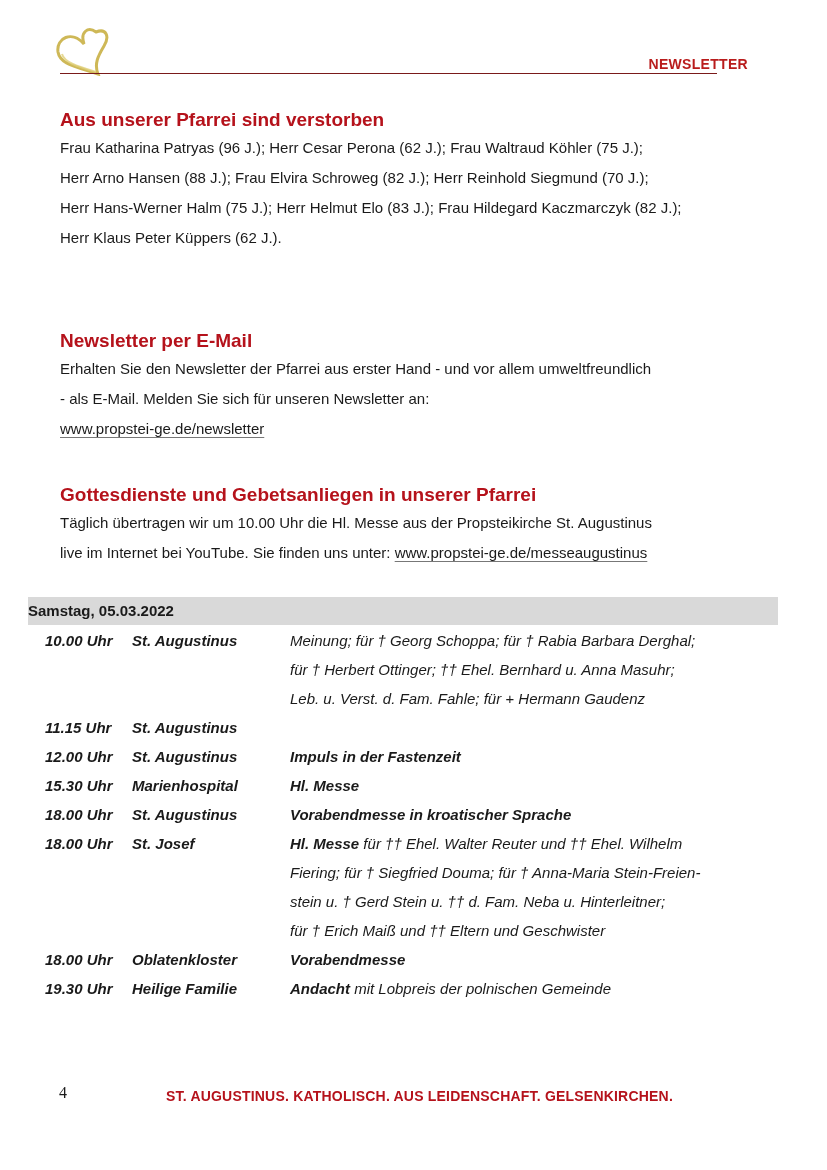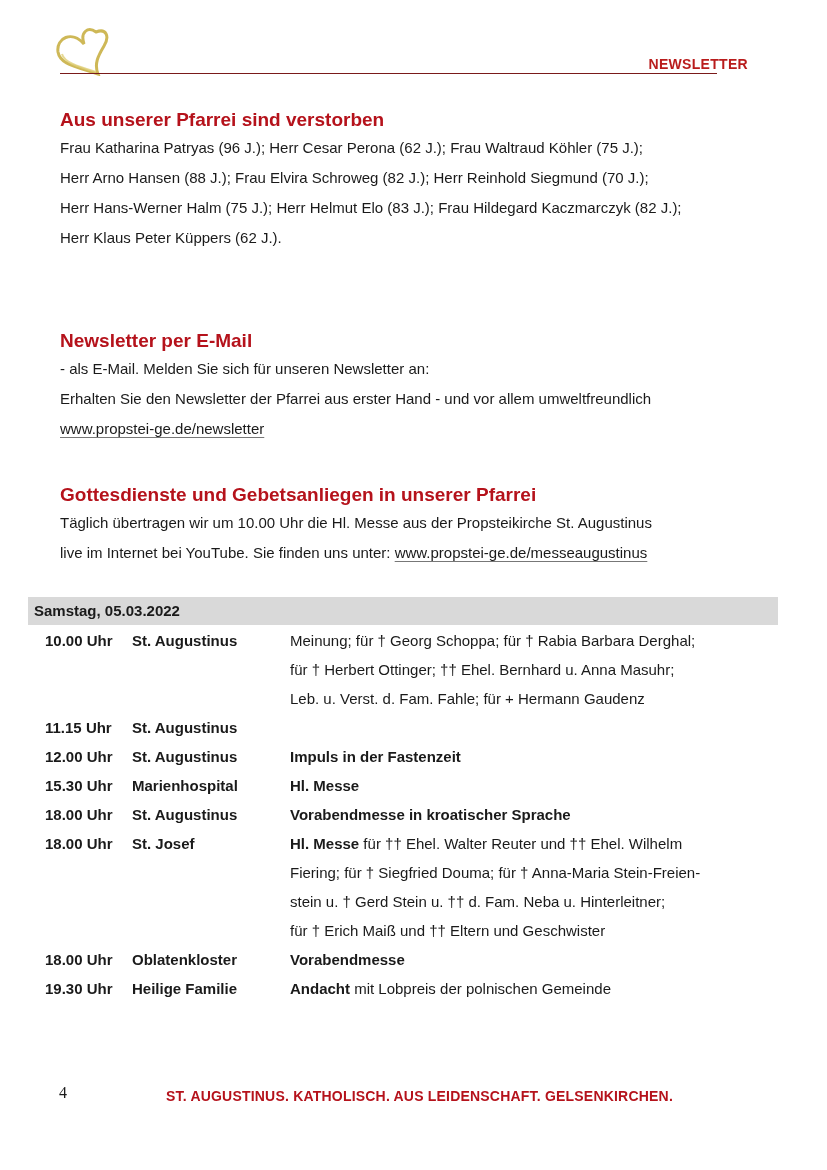--- a/index.html
+++ b/index.html
@@ -7,23 +7,23 @@
          font-family: "Liberation Sans", "DejaVu Sans", sans-serif; color: #1a1a1a; }
   .logo { position: absolute; left: 52px; top: 26px; width: 62px; height: 50px; }
   .header-rule { position: absolute; left: 60px; top: 73px; width: 657px; height: 1px; background: #7a1a1a; }
   .header-label { position: absolute; right: 79px; top: 56px; font-size: 14px; font-weight: bold;
                   color: #b91c1c; letter-spacing: 0.3px; }
   .section { position: absolute; left: 60px; width: 700px; }
   .h2 { color: #b5121b; font-weight: bold; font-size: 19px; margin: 0; line-height: 26px; }
   .p { font-size: 15px; line-height: 30px; margin: 0; }
   .link { color: #1a1a1a; text-decoration: underline; text-decoration-color: #777; text-underline-offset: 3px; }
   .day-bar { position: absolute; left: 28px; top: 597px; width: 750px; height: 28px; background: #d9d9d9;
-             font-weight: bold; font-size: 15px; line-height: 28px; padding-left: 6px; box-sizing: border-box; }
+             font-weight: bold; font-size: 15px; line-height: 28px; box-sizing: border-box; }
   .sched { position: absolute; left: 45px; top: 626px; width: 740px; }
-  .row { display: flex; font-size: 15px; line-height: 29px; }
+  .row { display: flex; font-size: 15px; line-height: 29px; font-style: italic; }
   .time { width: 87px; font-weight: bold; flex: none; }
   .place { width: 158px; font-weight: bold; flex: none; }
   .desc { width: 495px; flex: none; }
   .b { font-weight: bold; }
   .pagenum { position: absolute; left: 59px; top: 1084px; font-family: "Liberation Serif", serif; font-size: 16px; }
   .footer { position: absolute; left: 0; width: 827px; top: 1088px; text-align: center; color: #b5121b;
             font-weight: bold; font-size: 14px; letter-spacing: 0.2px; padding-left: 16px; }
   .footer span { position: relative; left: -10px; }
 </style>
 </head>
@@ -41,22 +41,22 @@
 <div class="section" style="top:107px;">
   <h2 class="h2">Aus unserer Pfarrei sind verstorben</h2>
   <p class="p">Frau Katharina Patryas (96 J.); Herr Cesar Perona (62 J.); Frau Waltraud Köhler (75 J.);</p>
   <p class="p">Herr Arno Hansen (88 J.); Frau Elvira Schroweg (82 J.); Herr Reinhold Siegmund (70 J.);</p>
   <p class="p">Herr Hans-Werner Halm (75 J.); Herr Helmut Elo (83 J.); Frau Hildegard Kaczmarczyk (82 J.);</p>
   <p class="p">Herr Klaus Peter Küppers (62 J.).</p>
 </div>
 
 <div class="section" style="top:328px;">
   <h2 class="h2">Newsletter per E-Mail</h2>
+  <p class="p">Erhalten Sie den Newsletter der Pfarrei aus erster Hand - und vor allem umweltfreundlich</p>
   <p class="p">- als E-Mail. Melden Sie sich für unseren Newsletter an:</p>
-  <p class="p">Erhalten Sie den Newsletter der Pfarrei aus erster Hand - und vor allem umweltfreundlich</p>
   <p class="p"><a class="link">www.propstei-ge.de/newsletter</a></p>
 </div>
 
 <div class="section" style="top:482px;">
   <h2 class="h2">Gottesdienste und Gebetsanliegen in unserer Pfarrei</h2>
   <p class="p">Täglich übertragen wir um 10.00 Uhr die Hl. Messe aus der Propsteikirche St. Augustinus</p>
   <p class="p"><span>live im Internet bei YouTube. Sie finden uns unter: </span><a class="link">www.propstei-ge.de/messeaugustinus</a></p>
 </div>
 
 <div class="day-bar">Samstag, 05.03.2022</div>

